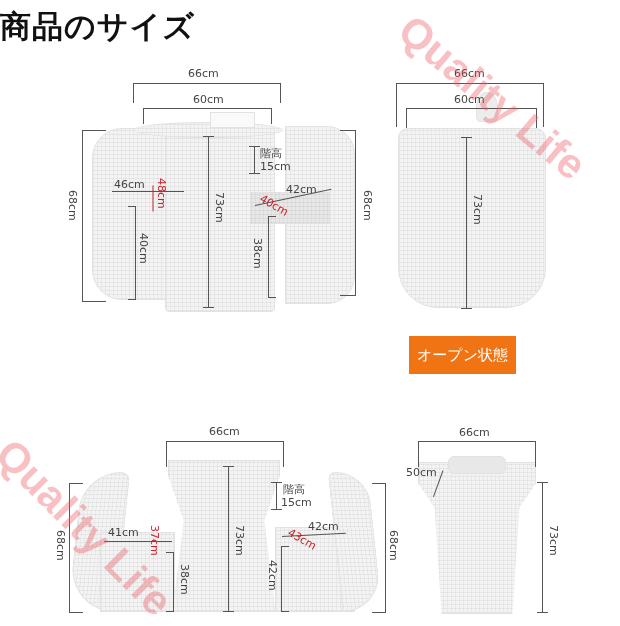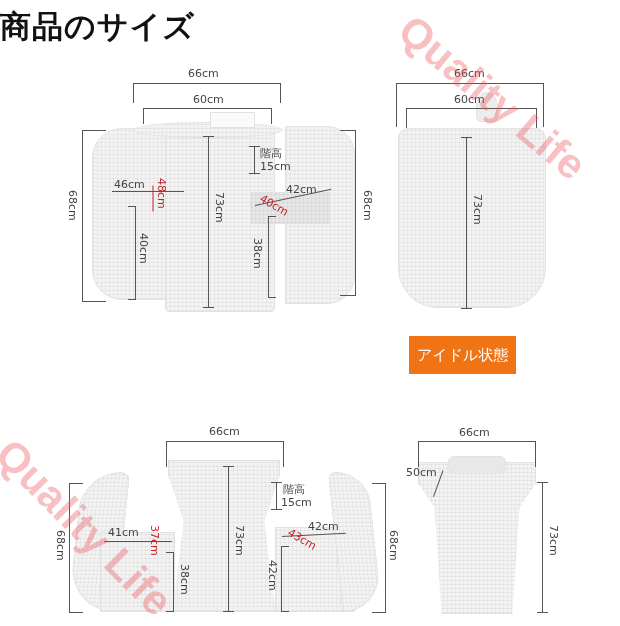--- a/index.html
+++ b/index.html
@@ -96,21 +96,21 @@
   <div class="rattan" style="left:96px;top:92px;width:22px;height:30px;border-radius:50% 50% 20% 20%;background:#ececec;"></div>
 
   <div class="lbl" style="left:74px;top:67px;">66cm</div>
   <div class="dim-h" style="left:16px;top:83px;width:148px;height:44px;"></div>
   <div class="lbl" style="left:74px;top:93px;">60cm</div>
   <div class="dim-h" style="left:26px;top:108px;width:131px;height:20px;"></div>
 
   <div class="dim-v" style="left:86px;top:137px;height:172px;"></div>
   <div class="lbl rot" style="left:104px;top:194px;">73cm</div>
 
-  <div class="state-tag" style="left:29px;top:336px;">アイドル状態</div>
+  <div class="state-tag" style="left:29px;top:336px;">オープン状態</div>
 </div>
 
 <div class="panel" style="left:0;top:410px;width:390px;height:216px;">
   <div class="rattan" style="left:75px;top:62px;width:48px;height:140px;border-radius:40px 10px 0 50px;transform:skewX(-6deg);"></div>
   <div class="rattan" style="left:100px;top:122px;width:75px;height:80px;"></div>
   <div class="rattan" style="left:168px;top:50px;width:112px;height:152px;clip-path:polygon(0 0,100% 0,100% 10%,86% 40%,96% 100%,4% 100%,14% 40%,0 10%);"></div>
   <div class="rattan" style="left:275px;top:117px;width:80px;height:85px;"></div>
   <div class="rattan" style="left:335px;top:62px;width:40px;height:140px;border-radius:10px 40px 50px 0;transform:skewX(6deg);"></div>
 
   <div class="lbl" style="left:209px;top:15px;">66cm</div>

